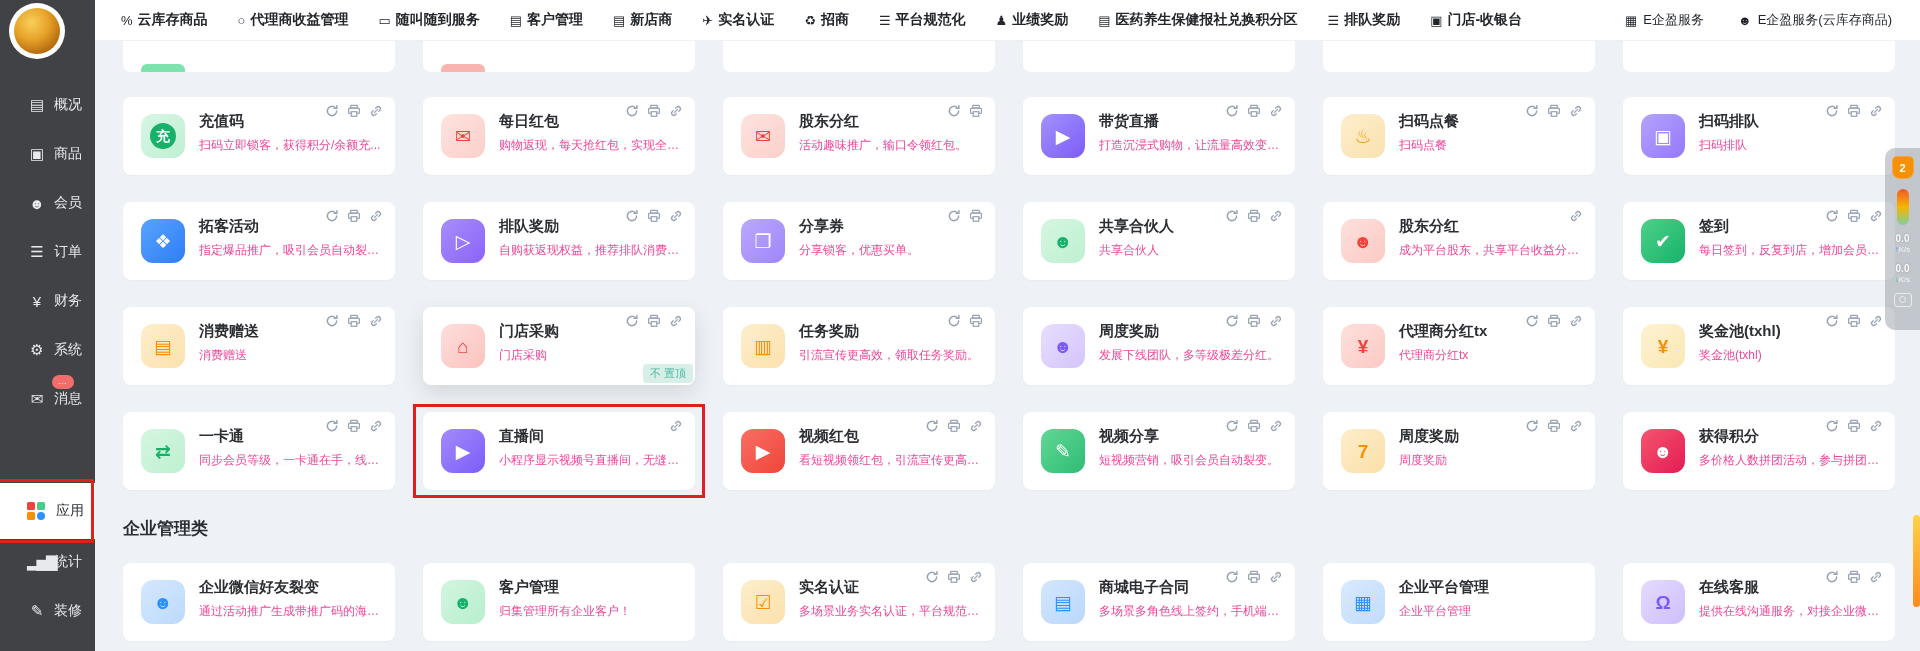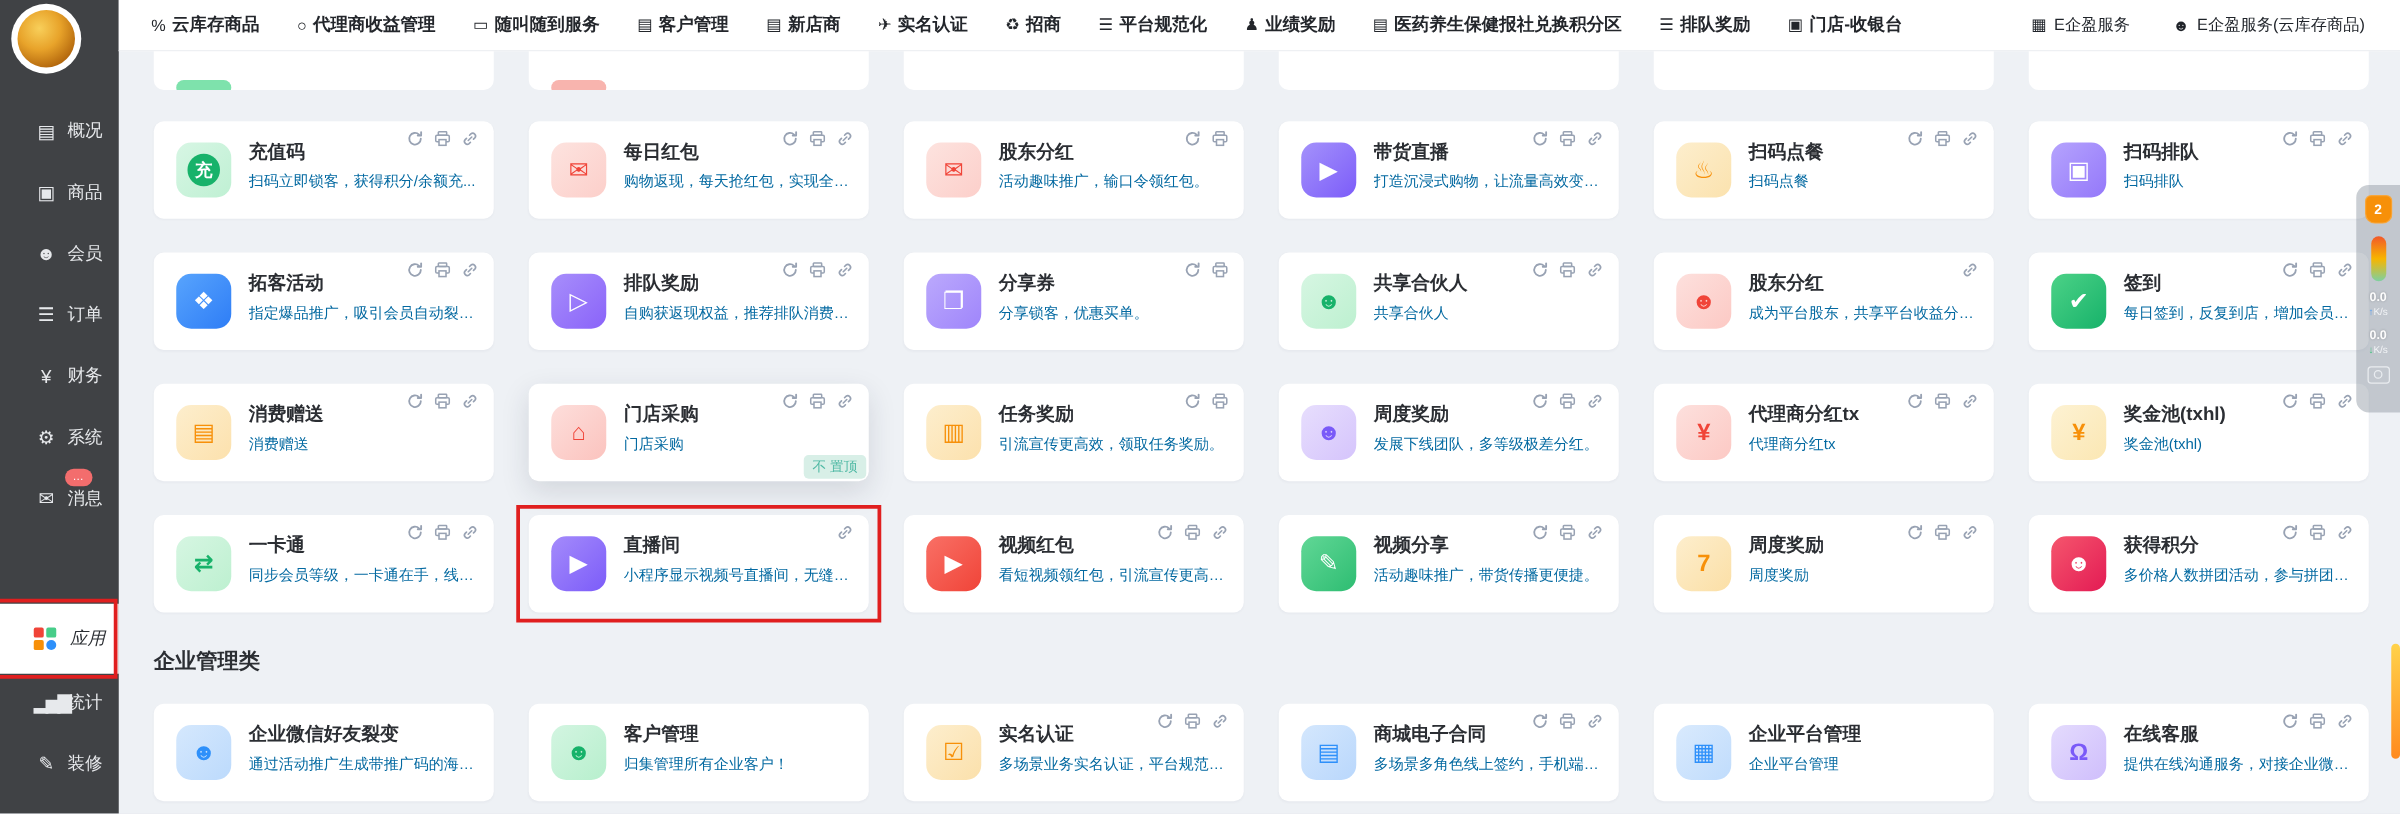--- a/index.html
+++ b/index.html
@@ -23,21 +23,21 @@
         background:#fff;z-index:30;display:flex;align-items:center;justify-content:center;}
   .logo-inner{width:46px;height:46px;border-radius:50%;
       background:radial-gradient(circle at 38% 32%, #f8cf5a 0%, #e8a32a 40%, #b66a0e 75%, #7d4408 100%);}
 
   
   .sidebar{position:absolute;left:0;top:40px;bottom:0;width:95px;background:#404245;z-index:10;
            display:flex;flex-direction:column;padding-top:48px;box-sizing:border-box;}
   .side-item{position:relative;display:flex;align-items:center;gap:9px;height:34px;margin-bottom:15px;
              padding-left:27px;color:#e7e9ec;font-size:14px;cursor:pointer;}
   .side-item .side-glyph{font-size:15px;width:18px;text-align:center;letter-spacing:-2px;}
-  .side-item.active{background:#fff;color:#2b2e33;height:56px;margin-top:52px;margin-bottom:6px;font-style:italic;}
+  .side-item.active{background:#fff;color:#2b2e33;height:56px;margin-top:52px;margin-bottom:6px;}
   .side-item.active .apps-grid{display:grid;grid-template-columns:8px 8px;grid-template-rows:8px 8px;gap:2px;margin-right:2px;}
   .apps-grid i{display:block;border-radius:1.5px;}
   .side-badge{position:absolute;top:-7px;left:52px;background:#f36d6d;color:#fff;border-radius:999px;
               min-width:22px;height:14px;font-size:9px;line-height:12px;text-align:center;letter-spacing:1px;}
   .side-item.annotated::after{content:'';position:absolute;inset:-4px 1px -4px -3px;border:3px solid #e01f1f;pointer-events:none;}
 
   
   .content{position:absolute;left:95px;top:40px;right:0;bottom:0;background:#eef1f5;overflow:hidden;}
   .grid{display:grid;grid-template-columns:repeat(6,272px);column-gap:28px;row-gap:27px;padding:0 25px 0 28px;}
   .partial-row .pcard{height:32px;background:#fff;border-radius:0 0 8px 8px;position:relative;overflow:hidden;}
@@ -47,21 +47,21 @@
 
   .card{position:relative;height:78px;background:#fff;border-radius:8px;box-sizing:border-box;cursor:pointer;
         box-shadow:0 1px 2px rgba(30,40,60,0.03);}
   .card.highlighted{box-shadow:0 8px 22px rgba(30,40,60,0.13);}
   .card.annotated::after{content:'';position:absolute;inset:-8px -10px;border:3px solid #e01f1f;pointer-events:none;z-index:5;}
   .tile{position:absolute;left:18px;top:17px;width:44px;height:44px;border-radius:12px;
         display:flex;align-items:center;justify-content:center;}
   .tile .glyph{font-size:19px;font-weight:700;line-height:1;}
   .tile .glyph.circled{width:26px;height:26px;border-radius:50%;display:flex;align-items:center;justify-content:center;font-size:14px;}
   .card-title{position:absolute;left:76px;top:15px;font-size:15px;font-weight:700;color:#2b2e33;white-space:nowrap;}
-  .card-desc{position:absolute;left:76px;top:40px;right:10px;font-size:12px;color:#0369a1;
+  .card-desc{position:absolute;left:76px;top:40px;right:10px;font-size:12px;color:#ec4899;
              white-space:nowrap;overflow:hidden;text-overflow:ellipsis;}
   .card-actions{position:absolute;top:7px;right:12px;display:flex;gap:8px;align-items:center;z-index:2;}
   .card-actions .action{width:14px;height:14px;display:inline-flex;}
   .card-actions svg{width:14px;height:14px;}
   .card-badge{position:absolute;right:2px;bottom:2px;background:#d8efe7;color:#4fb9a4;
               font-size:11px;padding:2px 7px;border-radius:4px;white-space:nowrap;}
 
   
   .widget{position:absolute;right:0;top:148px;width:35px;height:182px;border-radius:10px 0 0 10px;
           background:rgba(140,149,160,0.45);z-index:40;display:flex;flex-direction:column;align-items:center;
@@ -803,21 +803,21 @@
                   <path d="M6.4 9.6l3.2-3.2" fill="none" stroke="#98a2b3" stroke-width="1.5" stroke-linecap="round"></path>
                   <path d="M7.6 4.8l1.2-1.2a2.55 2.55 0 0 1 3.6 3.6L11.2 8.4" fill="none" stroke="#98a2b3" stroke-width="1.5" stroke-linecap="round"></path>
                   <path d="M8.4 11.2l-1.2 1.2a2.55 2.55 0 0 1-3.6-3.6l1.2-1.2" fill="none" stroke="#98a2b3" stroke-width="1.5" stroke-linecap="round"></path>
                 </svg>
               </span>
             </div>
     <div class="tile" style="background: linear-gradient(135deg, rgb(97, 215, 150), rgb(46, 189, 114));">
               <span class="glyph" style="color: rgb(255, 255, 255);">✎</span>
             </div>
     <div class="card-title">视频分享</div>
-    <div class="card-desc">活动趣味推广，带货传播更便捷。</div>
+    <div class="card-desc">短视频营销，吸引会员自动裂变。</div>
   </div>
           <div class="card">
     <div class="card-actions">
               <span class="action">
                 <svg viewBox="0 0 16 16">
                   <path d="M13.3 8a5.3 5.3 0 1 1-1.6-3.8" fill="none" stroke="#98a2b3" stroke-width="1.7" stroke-linecap="round"></path>
                   <path d="M13.6 1.9v3.1h-3.1" fill="none" stroke="#98a2b3" stroke-width="1.7" stroke-linecap="round" stroke-linejoin="round"></path>
                 </svg>
               </span>
               <span class="action">

